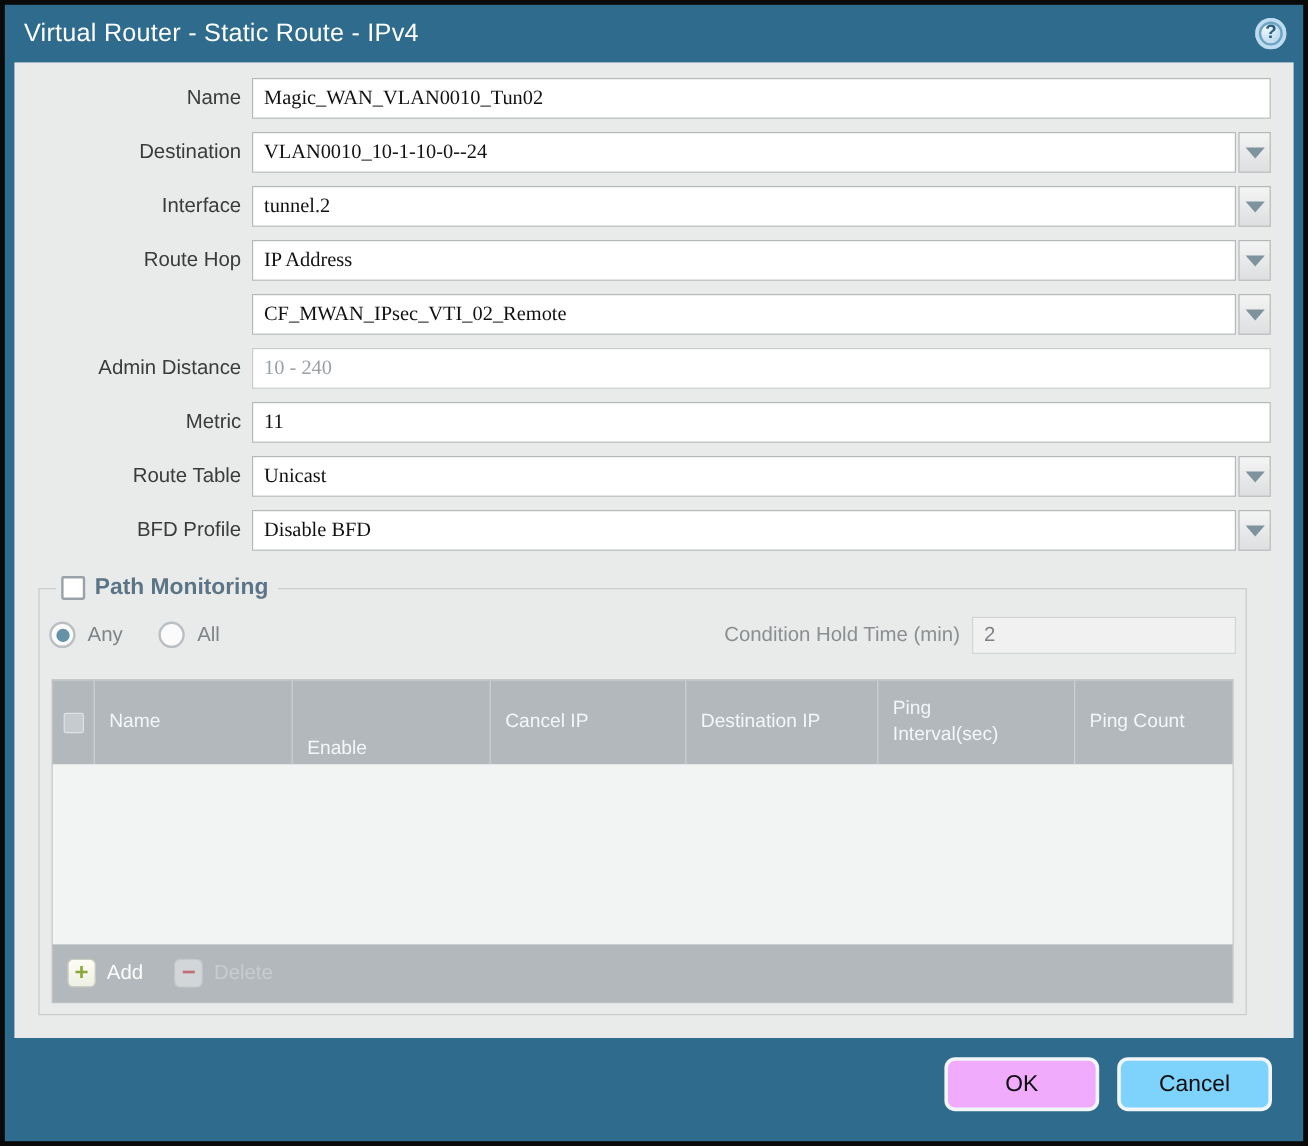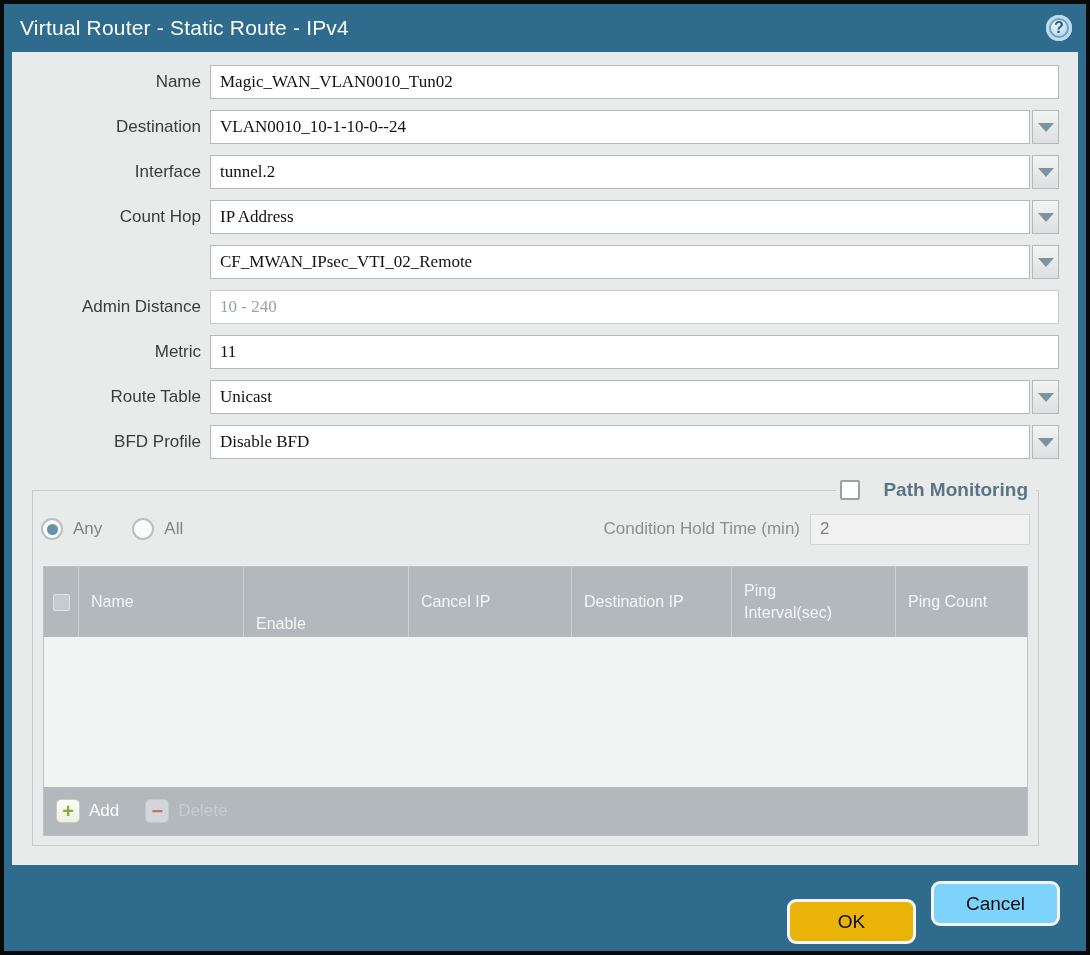--- a/index.html
+++ b/index.html
@@ -99,22 +99,21 @@
     margin: 20px 20px 0 20px;
     border: 1px solid #c9cbcc;
     height: 367px;
     padding: 0 8px 8px 8px;
   }
   fieldset.pathmon legend {
     margin-left: 6px;
     padding: 0 8px 0 4px;
     display: flex;
     align-items: center;
-    gap: 23px;
-    text-align: right;
+    gap: 8px;
   }
   .pm-checkbox {
     width: 20px; height: 20px;
     background: #ffffff;
     border: 2px solid #9aa1a7;
     border-radius: 2px;
     display: inline-block;
     cursor: pointer;
   }
   .pm-title {
@@ -261,21 +260,21 @@
   .btn {
     width: 129px;
     height: 45px;
     border-radius: 9px;
     border: 3px solid #f2f6f8;
     font-family: "Liberation Sans", sans-serif;
     font-size: 19px;
     color: #0d0d0d;
     cursor: pointer;
   }
-  .btn-ok { background: #eab308; margin-top: 18px; }
+  .btn-ok { background: #f0abfc; }
   .btn-cancel { background: #7dd3fc; }
 </style>
 </head>
 <body>
 
 <div class="dialog">
 
   <div class="titlebar">
     <span class="title">Virtual Router - Static Route - IPv4</span>
     <span class="help-btn">?</span>
@@ -304,21 +303,21 @@
       <span class="row-label">Interface</span>
       <div class="field-group">
         <input type="text" value="tunnel.2" style="">
         <span class="dd-btn">
             <span class="dd-arrow"></span>
           </span>
       </div>
     </div>
 
     <div class="form-row">
-      <span class="row-label">Count Hop</span>
+      <span class="row-label">Route Hop</span>
       <div class="field-group">
         <input type="text" value="IP Address" style="">
         <span class="dd-btn">
             <span class="dd-arrow"></span>
           </span>
       </div>
     </div>
 
     <div class="form-row">
       <span class="row-label"></span>

